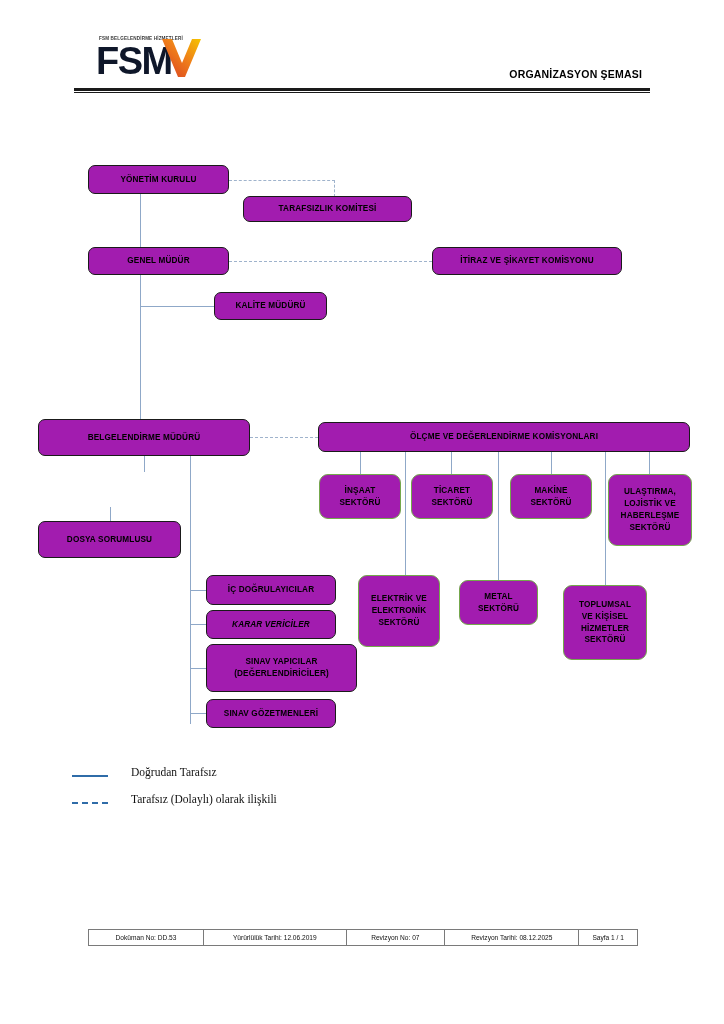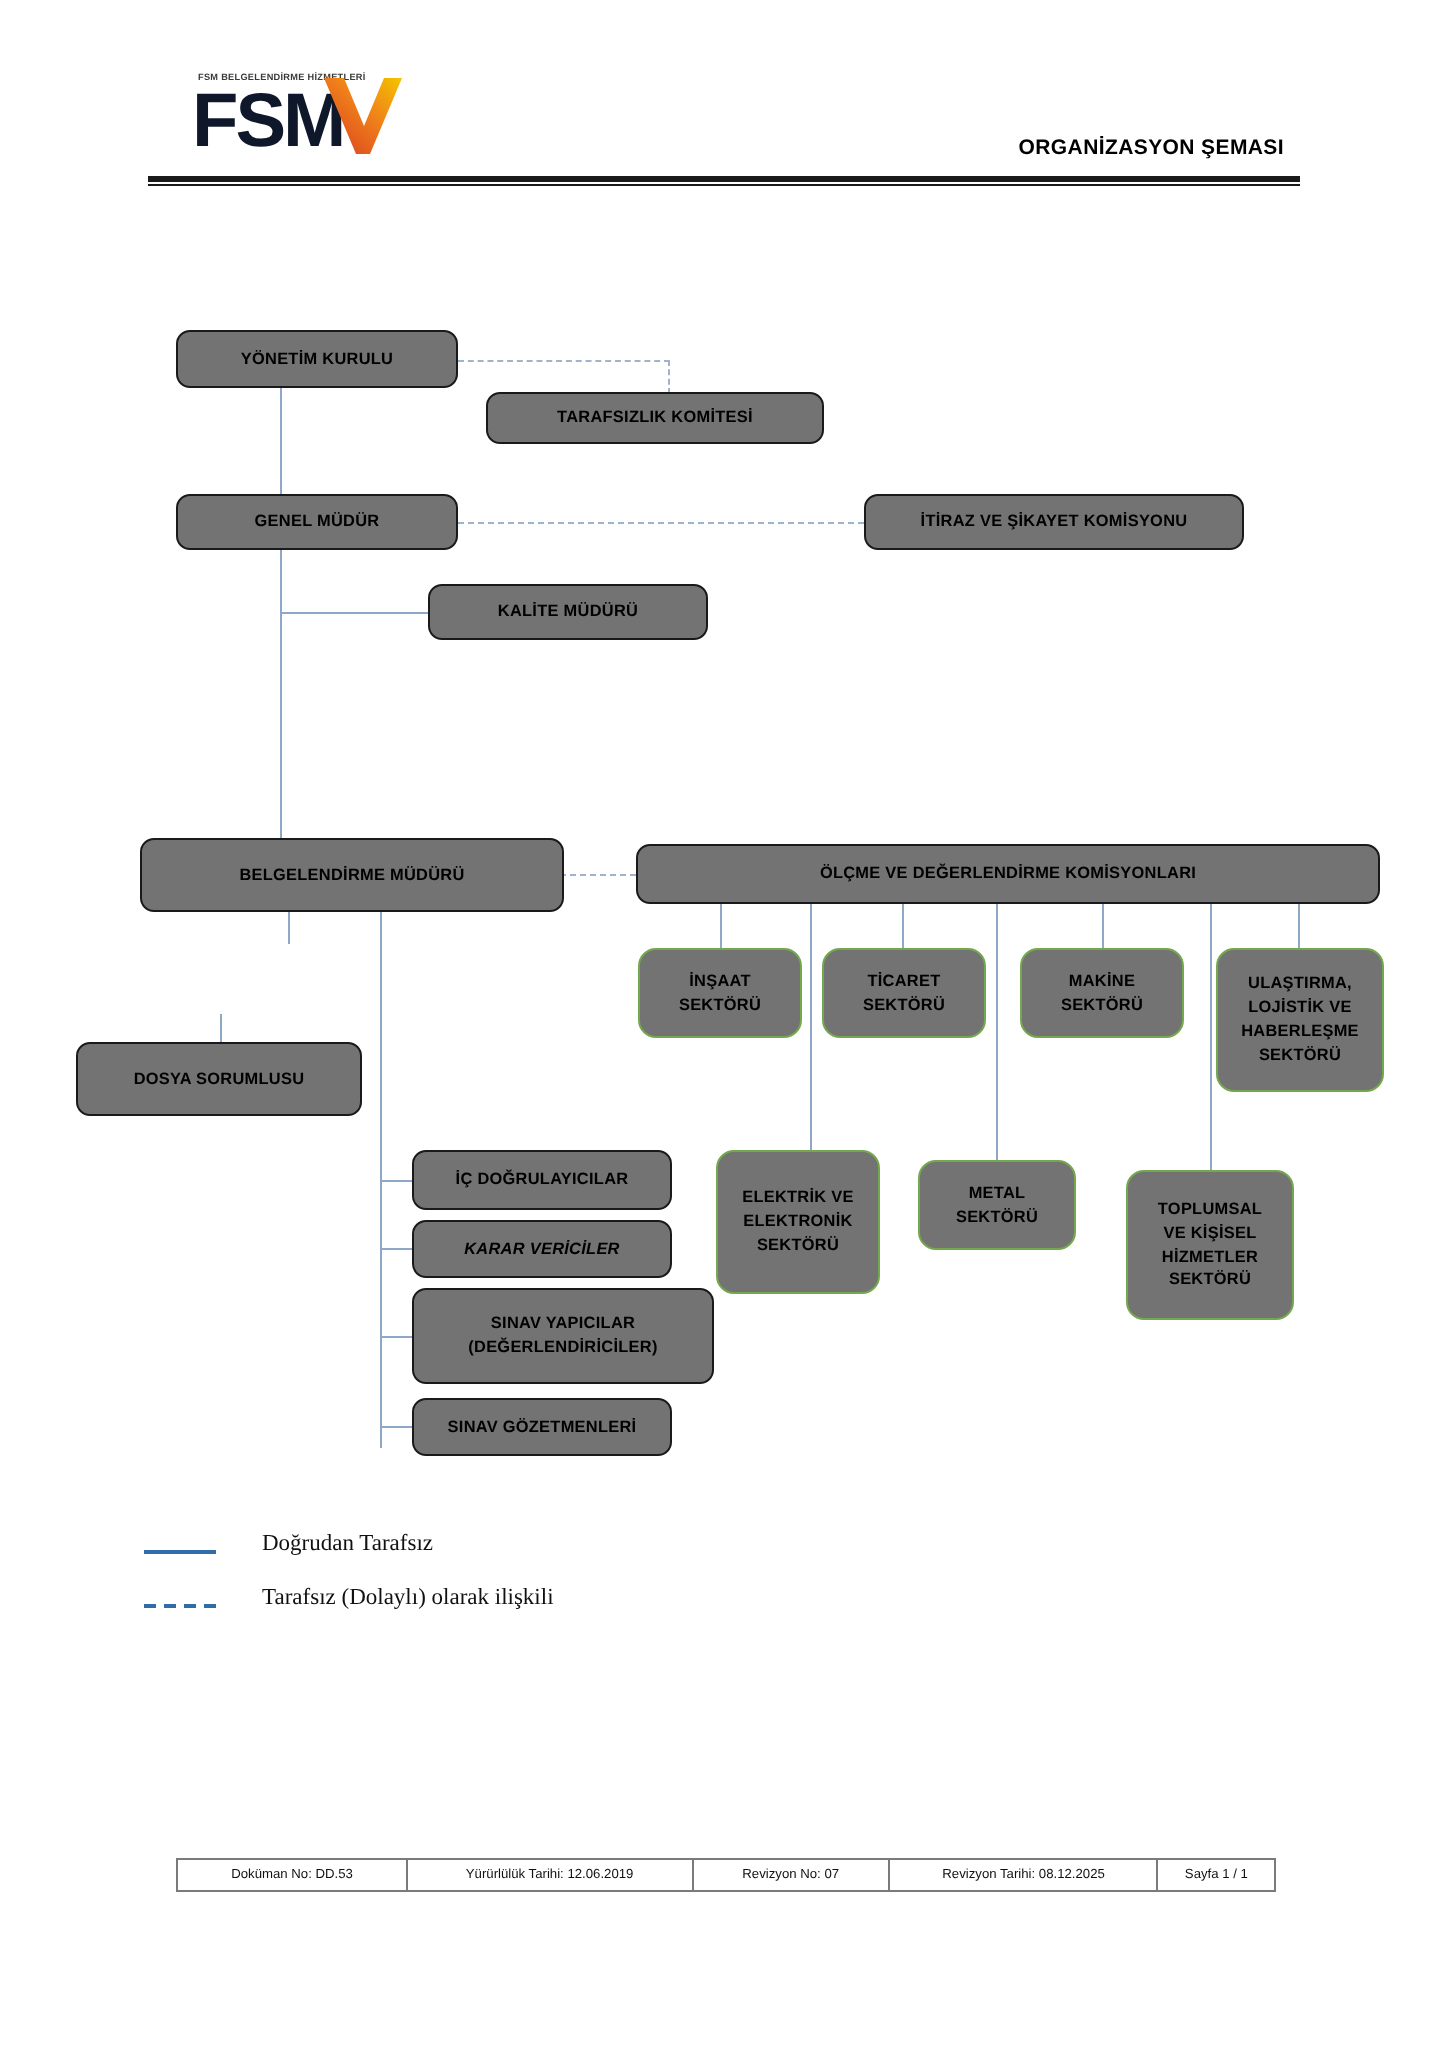--- a/index.html
+++ b/index.html
@@ -82,21 +82,21 @@
     height: 1.2px;
     background: #1a1a1a;
   }
 
   
   .node {
     position: absolute;
     box-sizing: border-box;
     border: 1.6px solid #1a1a1a;
     border-radius: 7px;
-    background: #737373;
+    background: #a21caf;
     display: flex;
     align-items: center;
     justify-content: center;
     text-align: center;
     font-size: 8.2px;
     font-weight: bold;
     letter-spacing: 0.15px;
     line-height: 1.45;
     padding: 2px 4px;
     z-index: 3;
@@ -225,23 +225,23 @@
   <div class="conn v" style="left:605px; top:452px; height:133px;"></div>
 
   <div class="node" style="left:88px; top:165px; width:141px; height:29px;">YÖNETİM KURULU</div>
 
   <div class="node" style="left:243px; top:196px; width:169px; height:26px;">TARAFSIZLIK KOMİTESİ</div>
 
   <div class="node" style="left:88px; top:247px; width:141px; height:28px;">GENEL MÜDÜR</div>
 
   <div class="node" style="left:432px; top:247px; width:190px; height:28px;">İTİRAZ VE ŞİKAYET KOMİSYONU</div>
 
-  <div class="node" style="left:214px; top:292px; width:140px; height:28px;">KALİTE MÜDÜRÜ</div>
-
-  <div class="node" style="left:38px; top:419px; width:212px; height:37px;margin-left:32px;">BELGELENDİRME MÜDÜRÜ</div>
+  <div class="node" style="left:214px; top:292px; width:113px; height:28px;">KALİTE MÜDÜRÜ</div>
+
+  <div class="node" style="left:38px; top:419px; width:212px; height:37px;">BELGELENDİRME MÜDÜRÜ</div>
 
 
   <div class="node" style="left:38px; top:521px; width:143px; height:37px;">DOSYA SORUMLUSU</div>
 
   <div class="node" style="left:318px; top:422px; width:372px; height:30px;">ÖLÇME VE DEĞERLENDİRME KOMİSYONLARI</div>
 
   <div class="node" style="left:206px; top:575px; width:130px; height:30px;">İÇ DOĞRULAYICILAR</div>
   <div class="node" style="left:206px; top:610px; width:130px; height:29px;font-style:italic;">KARAR VERİCİLER</div>
   <div class="node node-multiline" style="left:206px; top:644px; width:151px; height:48px; white-space:pre-line;">SINAV YAPICILAR
 (DEĞERLENDİRİCİLER)</div>

